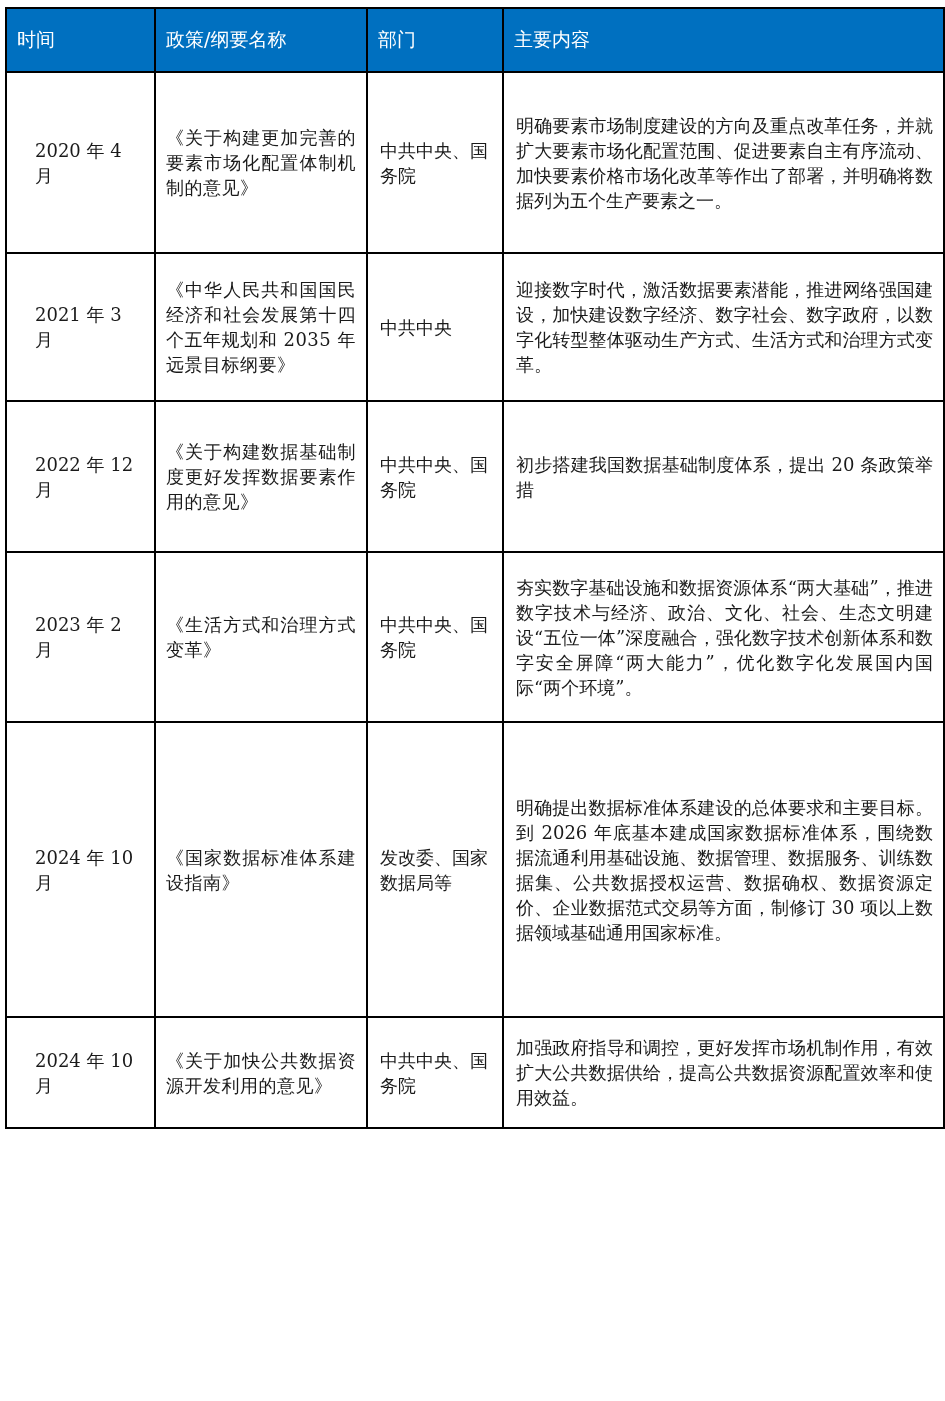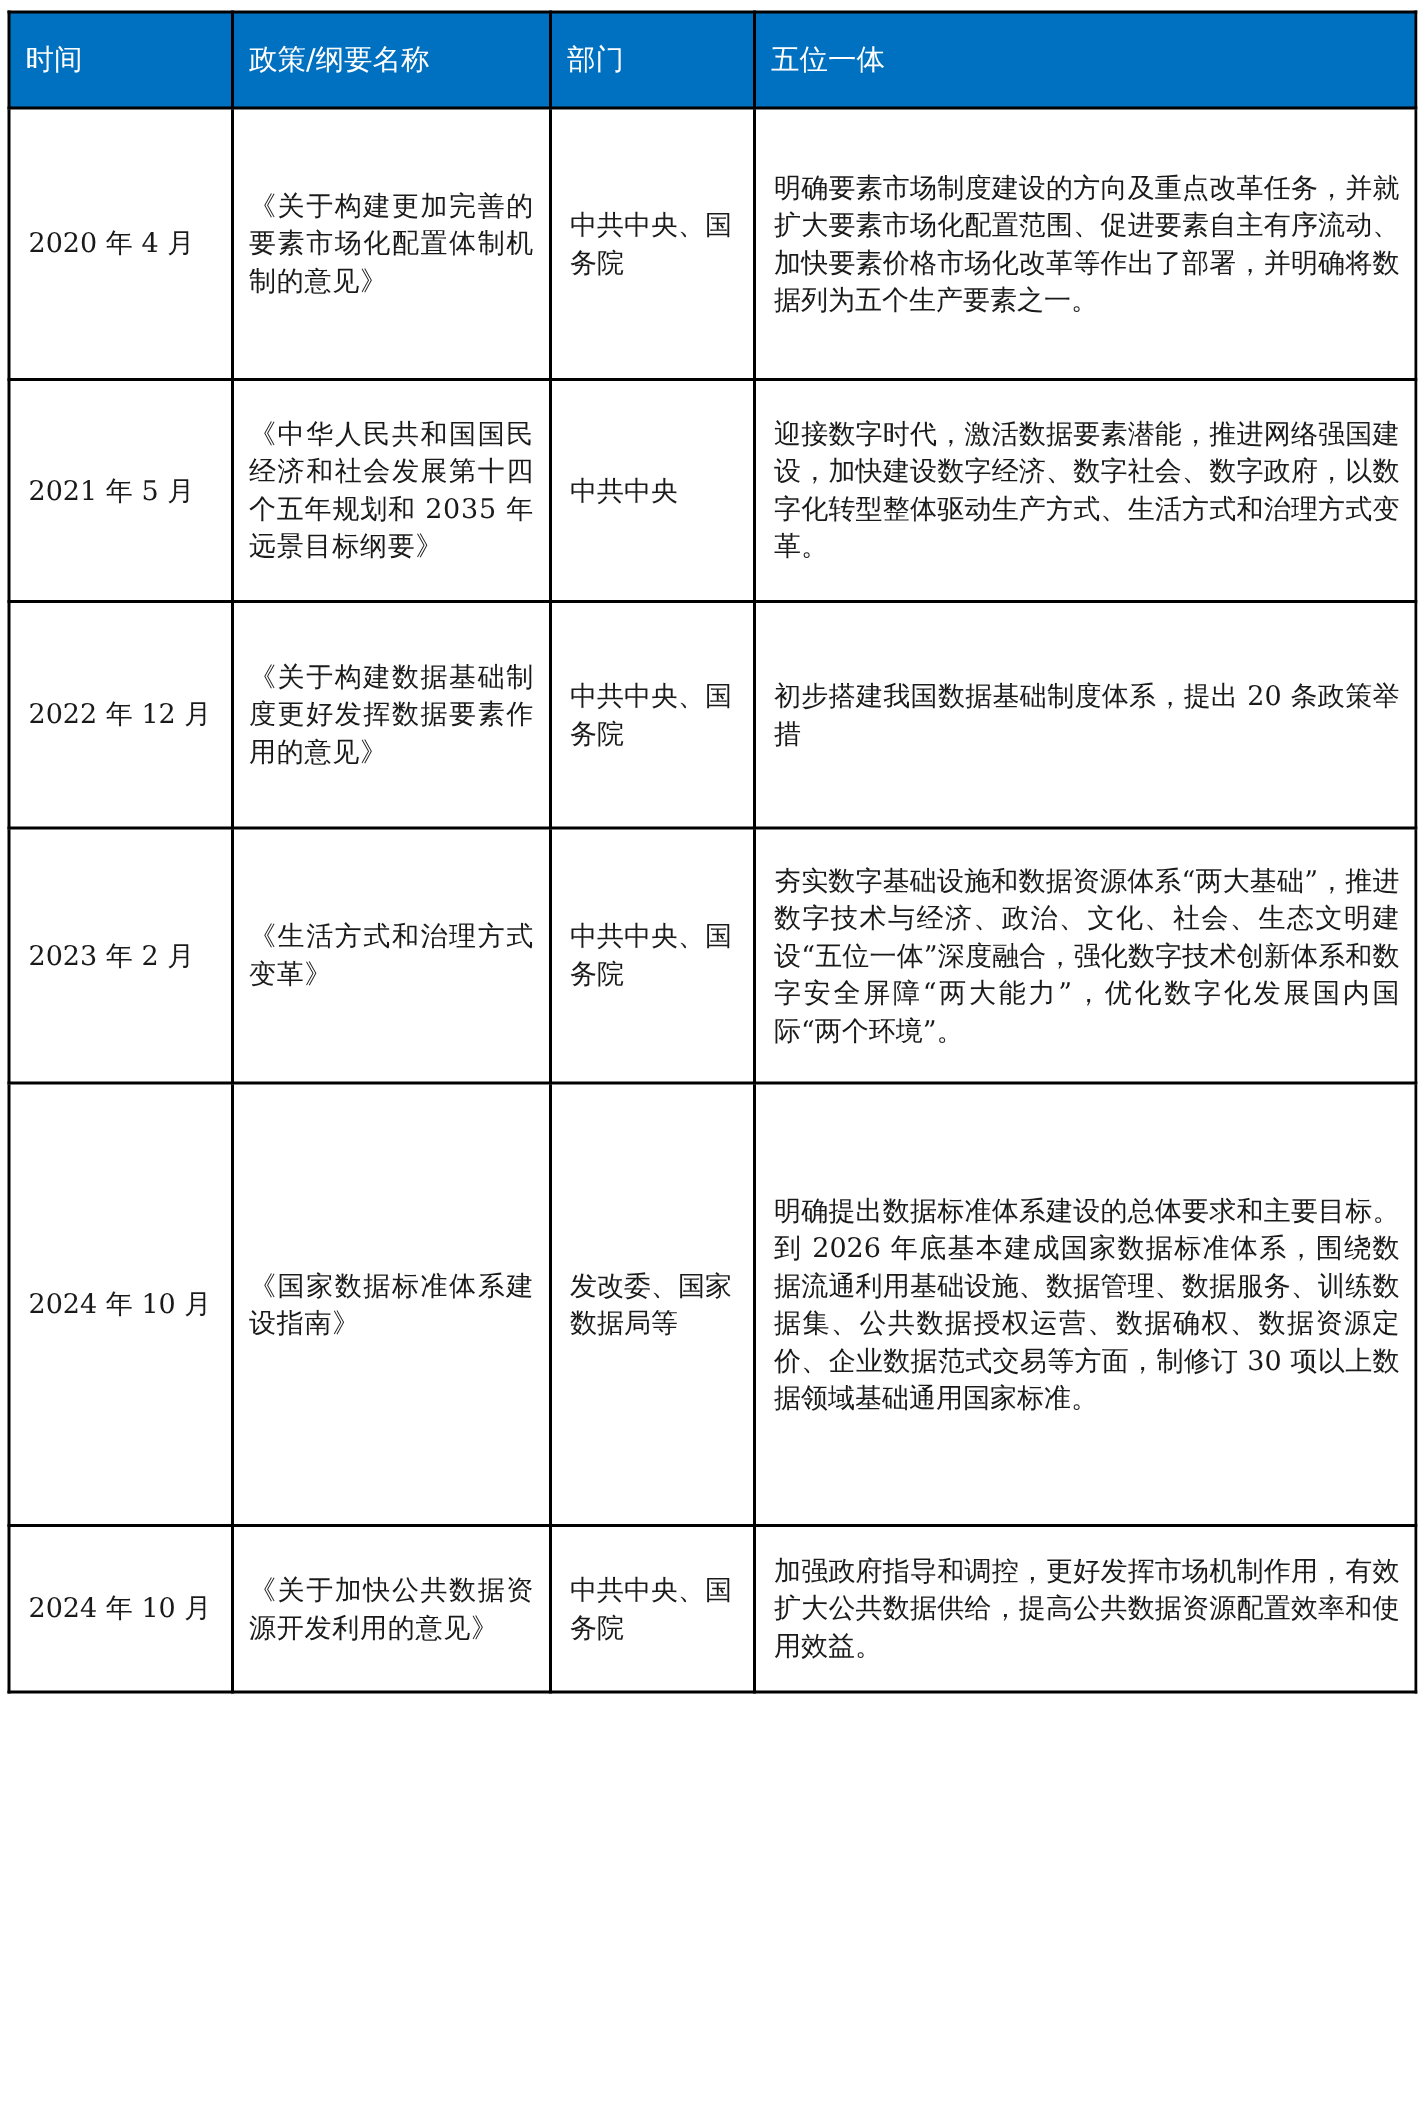--- a/index.html
+++ b/index.html
@@ -40,21 +40,21 @@
       padding-left: 10px;
     }
     .policy-table td {
       font-size: 18px;
       line-height: 25px;
     }
     .col-time { width: 149px; }
     .col-name { width: 212px; }
     .col-dept { width: 136px; }
     .col-content { width: 441px; }
-    td.cell-time { padding-left: 12px; }
+    td.cell-time { padding-left: 28px; }
     td.cell-name { padding: 0 10px 0 10px; text-align: justify; letter-spacing: 0.5px; }
     td.cell-dept { padding-left: 12px; }
     td.cell-content { padding: 0 10px 0 12px; text-align: justify; border-radius: 27px; }
     tr.r1 td { height: 181px; }
     tr.r2 td { height: 148px; }
     tr.r3 td { height: 120px; }
     tr.r4 td { height: 151px; }
     tr.r5 td { height: 170px; }
     tr.r6 td { height: 120px; }
     tr.r7 td { height: 295px; margin-left: 37px; }
@@ -68,32 +68,32 @@
     <col class="col-time">
     <col class="col-name">
     <col class="col-dept">
     <col class="col-content">
   </colgroup>
   <thead>
     <tr>
       <th>时间</th>
       <th>政策/纲要名称</th>
       <th>部门</th>
-      <th>五位一体</th>
+      <th>主要内容</th>
     </tr>
   </thead>
   <tbody>
     <tr class="r1">
       <td class="cell-time">2020 年 4 月</td>
       <td class="cell-name">《关于构建更加完善的要素市场化配置体制机制的意见》</td>
       <td class="cell-dept">中共中央、国务院</td>
       <td class="cell-content">明确要素市场制度建设的方向及重点改革任务，并就扩大要素市场化配置范围、促进要素自主有序流动、加快要素价格市场化改革等作出了部署，并明确将数据列为五个生产要素之一。</td>
     </tr>
     <tr class="r2">
-      <td class="cell-time">2021 年 5 月</td>
+      <td class="cell-time">2021 年 3 月</td>
       <td class="cell-name">《中华人民共和国国民经济和社会发展第十四个五年规划和 2035 年远景目标纲要》</td>
       <td class="cell-dept">中共中央</td>
       <td class="cell-content">迎接数字时代，激活数据要素潜能，推进网络强国建设，加快建设数字经济、数字社会、数字政府，以数字化转型整体驱动生产方式、生活方式和治理方式变革。</td>
     </tr>
     <tr class="r4">
       <td class="cell-time">2022 年 12 月</td>
       <td class="cell-name">《关于构建数据基础制度更好发挥数据要素作用的意见》</td>
       <td class="cell-dept">中共中央、国务院</td>
       <td class="cell-content">初步搭建我国数据基础制度体系，提出 20 条政策举措</td>
     </tr>

